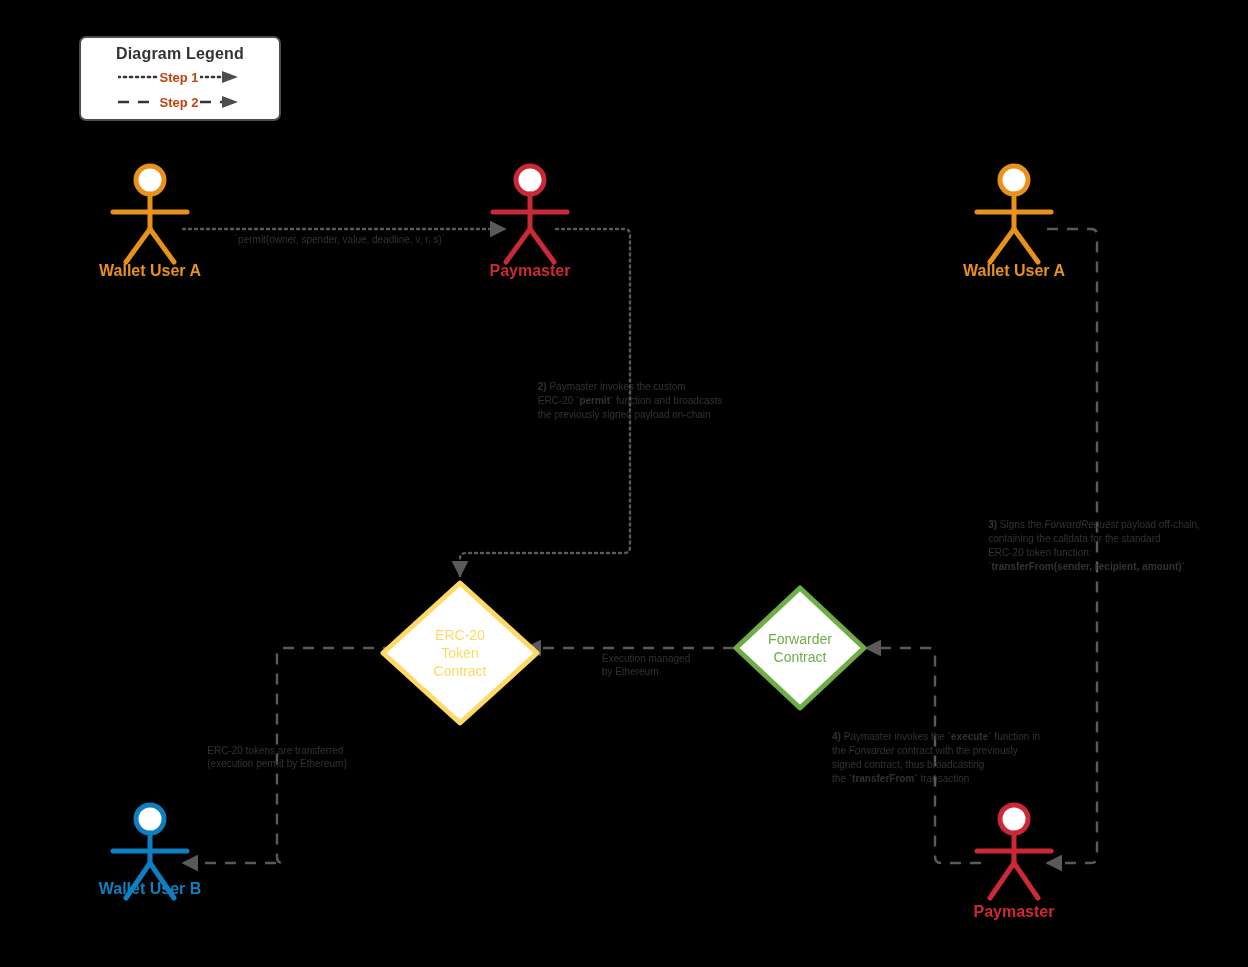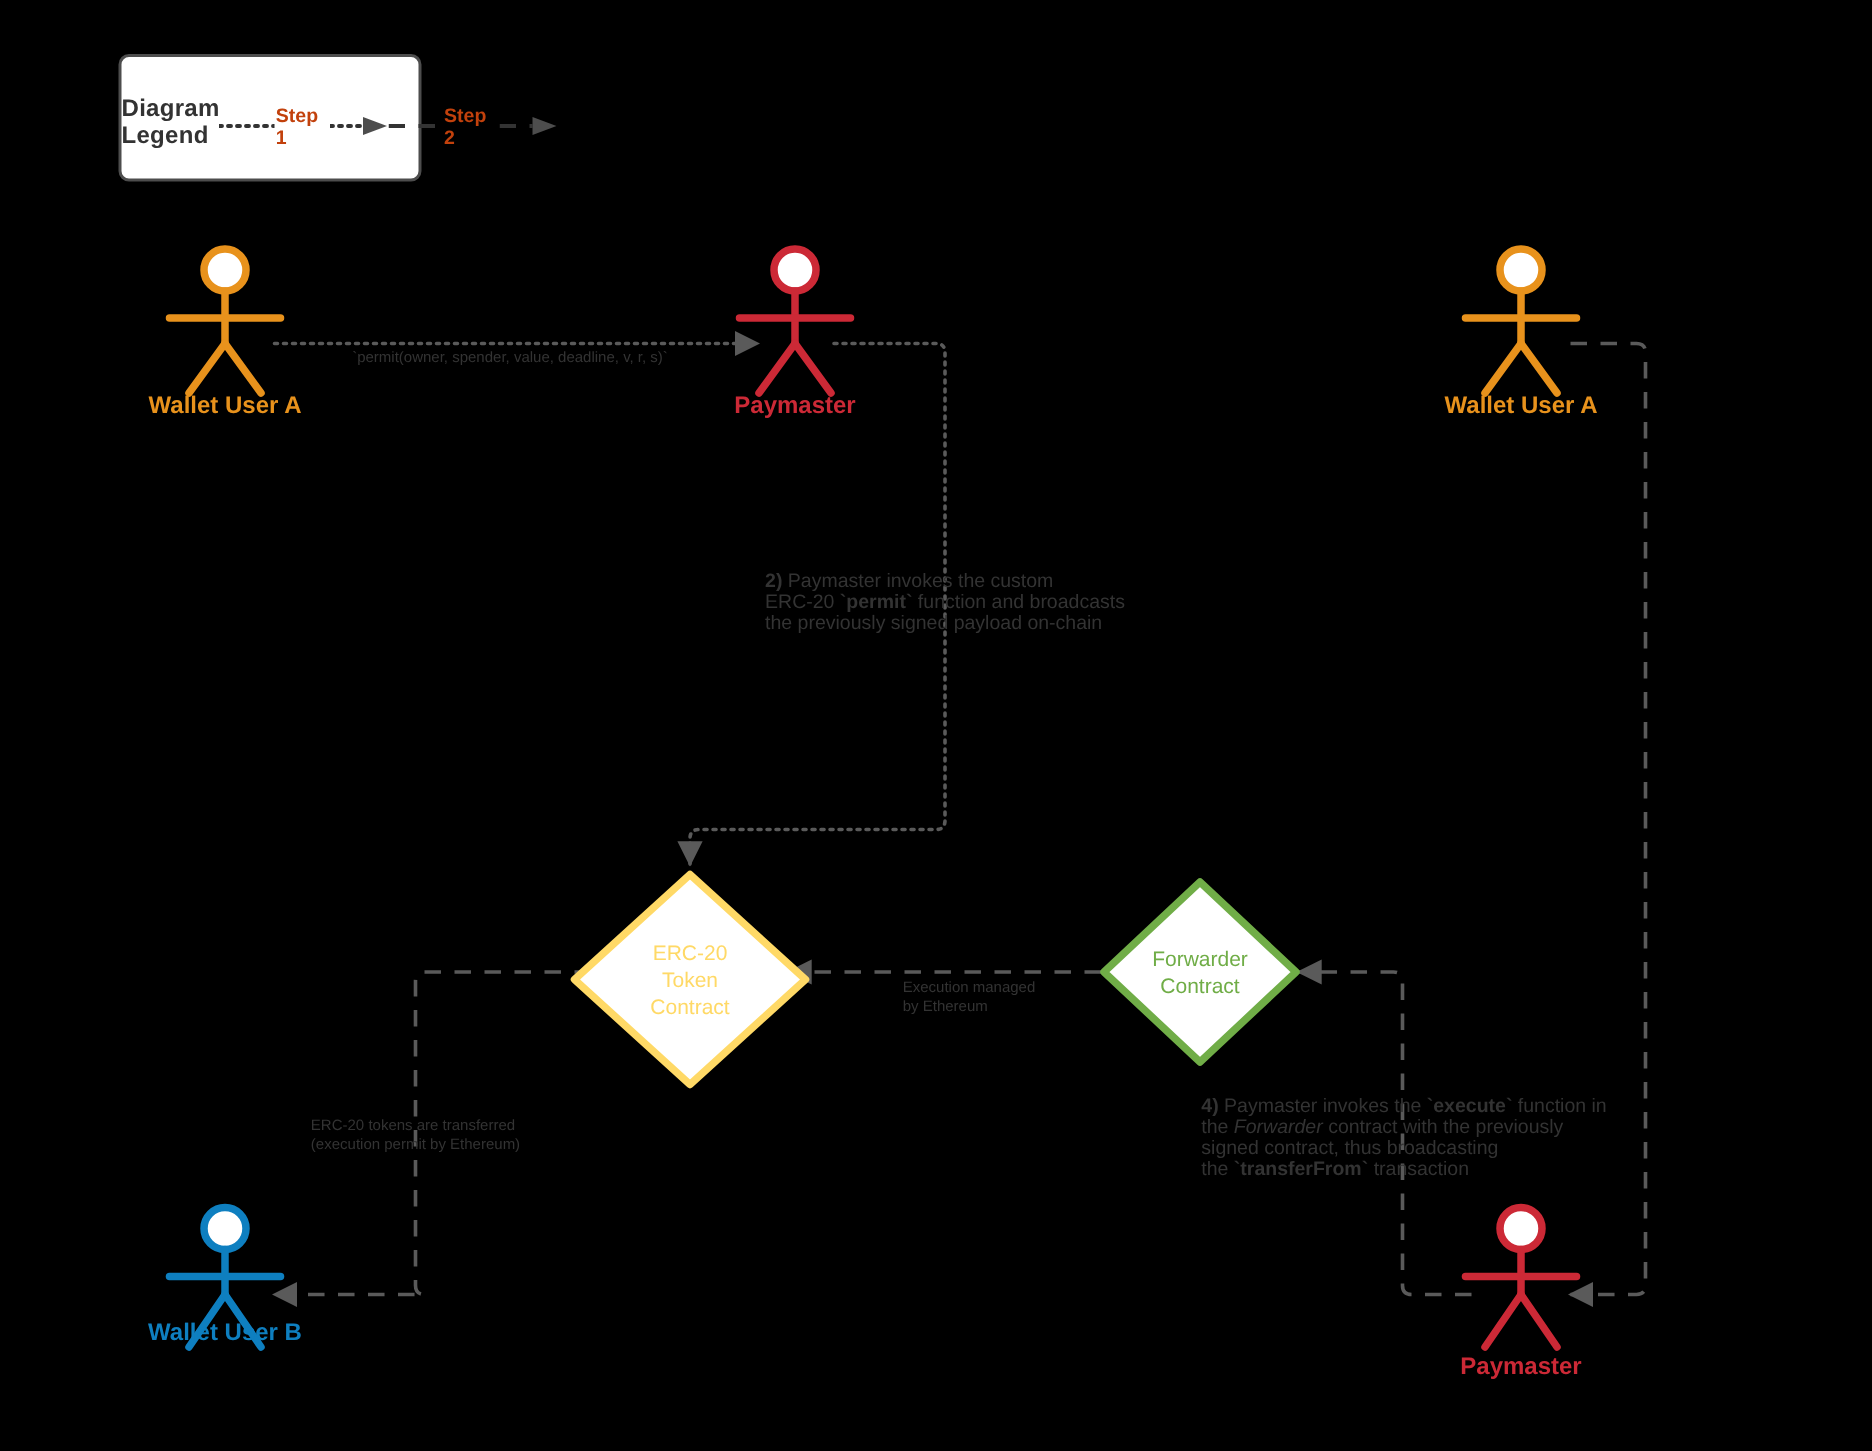--- a/index.html
+++ b/index.html
@@ -5,21 +5,21 @@
   html,body{margin:0;padding:0;background:#000;}
   body{width:1248px;height:967px;overflow:hidden;
        font-family:"Liberation Sans","DejaVu Sans",sans-serif;}
   #stage{position:relative;width:1248px;height:967px;background:#000;}
   svg#canvas{position:absolute;left:0;top:0;width:1248px;height:967px;}
 
   .legend-box{
     position:absolute;left:79px;top:36px;width:202px;height:85px;
     background:#ffffff;border:2px solid #4d4d4d;border-radius:7px;
     box-sizing:border-box;
-    display:flex;flex-direction:row;align-items:center;
+    display:flex;flex-direction:column;align-items:center;
     justify-content:flex-start;padding-top:7px;
   }
   .legend-title{font-size:16px;font-weight:bold;color:#333;letter-spacing:.2px;}
   .legend-row{display:flex;align-items:center;height:22px;margin-top:3px;}
   .legend-label{font-size:13px;font-weight:bold;color:#c2410c;padding:0 1px;}
   .lg-line{display:block;}
 
   .actor-label{
     position:absolute;font-size:16px;font-weight:bold;white-space:nowrap;
     transform:translateX(-50%);
@@ -27,21 +27,21 @@
   .node-label{
     position:absolute;text-align:center;font-size:14px;line-height:18px;
     transform:translate(-50%,-50%);white-space:nowrap;
   }
   .edge-text{
     position:absolute;color:#333;font-size:10px;
     line-height:13px;transform:translate(-50%,-50%);white-space:nowrap;
   }
   .edge-text b{font-weight:bold;}
   .edge-text i{font-style:italic;}
-  .edge-text.big{font-size:13px;line-height:14px;}
+  .edge-text.big{font-size:10px;line-height:14px;}
 </style>
 </head>
 <body>
 
 <div id="stage">
 
   <svg id="canvas" viewBox="0 0 1248 967" xmlns="http://www.w3.org/2000/svg">
     <defs>
       <marker id="arrow" viewBox="0 0 10 10" refX="9" refY="5" markerWidth="7" markerHeight="7" orient="auto-start-reverse">
         <path d="M 0 0 L 10 5 L 0 10 z" fill="#5a5a5a"></path>
@@ -162,20 +162,30 @@
   <div class="edge-text big" style="left:630px;top:401px;">
     <div>
       <b>2)</b><span> Paymaster invokes the custom</span>
     </div>
     <div>
       <span>ERC-20 </span><b>`permit`</b><span> function and broadcasts</span>
     </div>
     <div>the previously signed payload on-chain</div>
   </div>
 
+  <div class="edge-text big" style="left:1094px;top:546px;">
+    <div>
+      <b>3)</b><span> Signs the </span><i>ForwardRequest</i><span> payload off-chain,</span>
+    </div>
+    <div>containing the calldata for the standard</div>
+    <div>ERC-20 token function:</div>
+    <div>
+      <b>`transferFrom(sender, recipient, amount)`</b>
+    </div>
+  </div>
 
   <div class="edge-text big" style="left:936px;top:758px;">
     <div>
       <b>4)</b><span> Paymaster invokes the </span><b>`execute`</b><span> function in</span>
     </div>
     <div>
       <span>the </span><i>Forwarder</i><span> contract with the previously</span>
     </div>
     <div>signed contract, thus broadcasting</div>
     <div>

